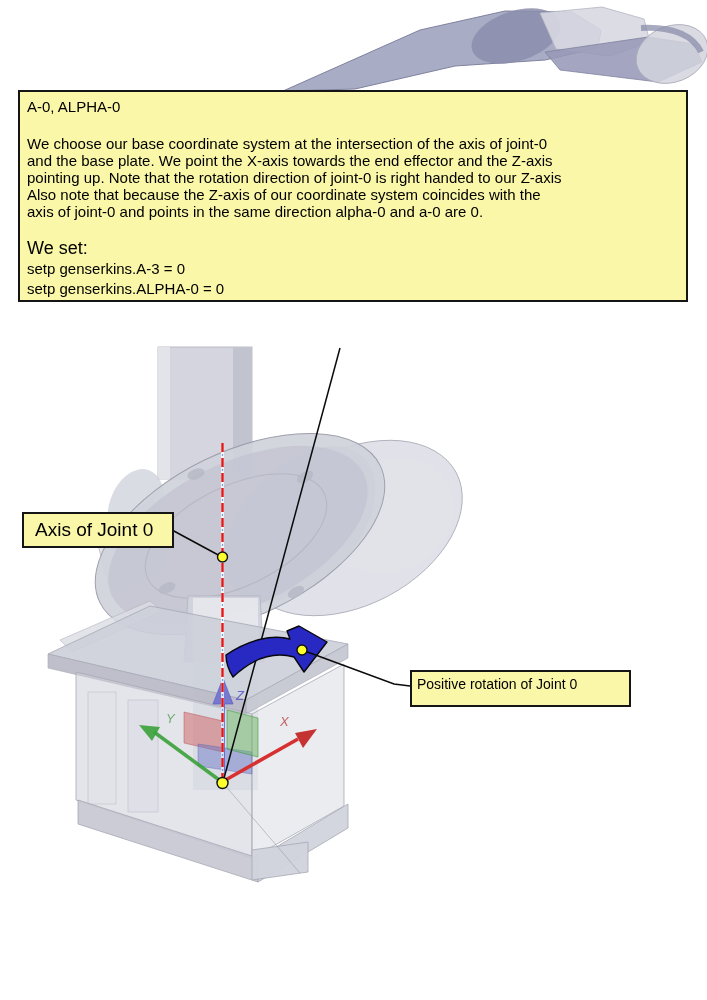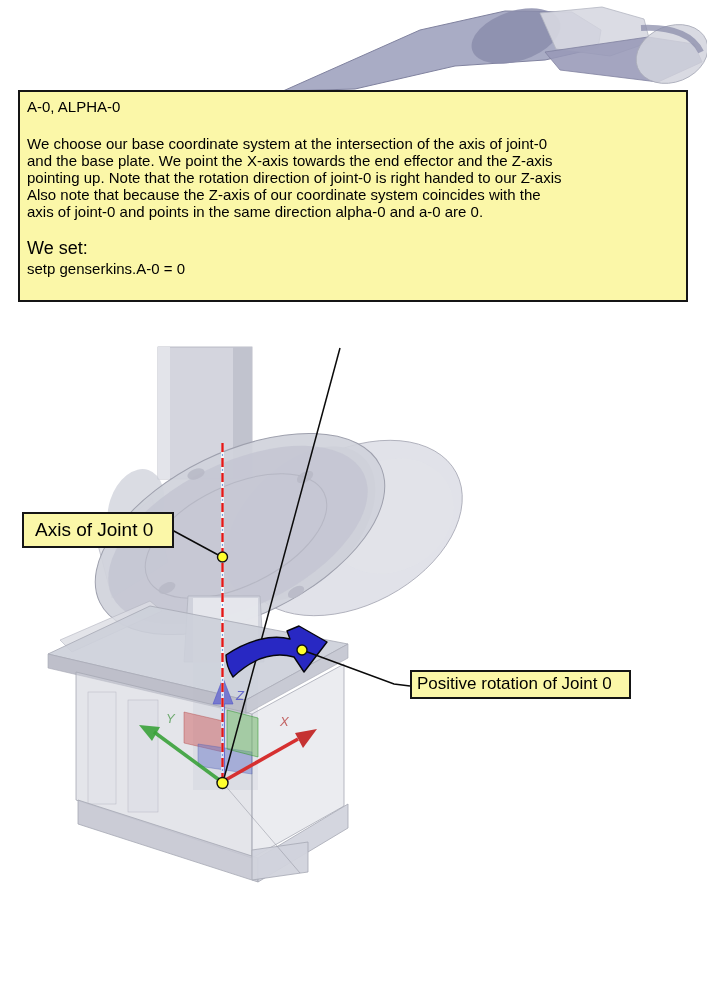--- a/index.html
+++ b/index.html
@@ -8,21 +8,21 @@
   .stage svg{position:absolute;left:0;top:0;display:block}
   .info-box{position:absolute;left:18px;top:90px;width:670px;height:212px;box-sizing:border-box;
             background:#fbf7a8;border:2px solid #151515;padding:5px 7px}
   .ib-title{font-size:15px;line-height:19.7px}
   .ib-body{font-size:15px;line-height:17px;white-space:pre-line;margin-top:18px}
   .ib-weset{font-size:18px;line-height:19.7px;margin-top:19.7px}
   .ib-cmd{font-size:15px;line-height:19.7px}
   .callout{position:absolute;box-sizing:border-box;background:#fbf7a8;border:2px solid #151515;
            white-space:nowrap;overflow:hidden}
   .axis-callout{left:22px;top:512px;width:152px;height:36px;font-size:19px;line-height:31px;padding:0 11px}
-  .rotation-callout{left:410px;top:670px;width:221px;height:29px;font-size:17px;line-height:24px;padding:0 5px}
+  .rotation-callout{left:410px;top:670px;width:221px;height:37px;font-size:14px;line-height:24px;padding:0 5px}
   .axis-letter{font-size:13px;font-style:italic;font-family:"Liberation Sans",sans-serif}
 </style>
 </head>
 <body>
 
 <div class="stage">
 
   <svg width="707" height="1000" viewBox="0 0 707 1000">
 
     <g>
@@ -113,19 +113,20 @@
   </svg>
 
   <div class="info-box">
     <div class="ib-title">A-0, ALPHA-0</div>
     <div class="ib-body">We choose our base coordinate system at the intersection of the axis of joint-0
 and the base plate. We point the X-axis towards the end effector and the Z-axis
 pointing up. Note that the rotation direction of joint-0 is right handed to our Z-axis
 Also note that because the Z-axis of our coordinate system coincides with the
 axis of joint-0 and points in the same direction alpha-0 and a-0 are 0.</div>
     <div class="ib-weset">We set:</div>
-    <div class="ib-cmd">setp genserkins.A-0 = 0</div>
+    <div class="ib-cmd">setp genserkins.A-3 = 0</div>
+    <div class="ib-cmd">setp genserkins.ALPHA-0 = 0</div>
   </div>
 
   <div class="callout axis-callout">Axis of Joint 0</div>
   <div class="callout rotation-callout">Positive rotation of Joint 0</div>
 
 </div>
 
 </body></html>

